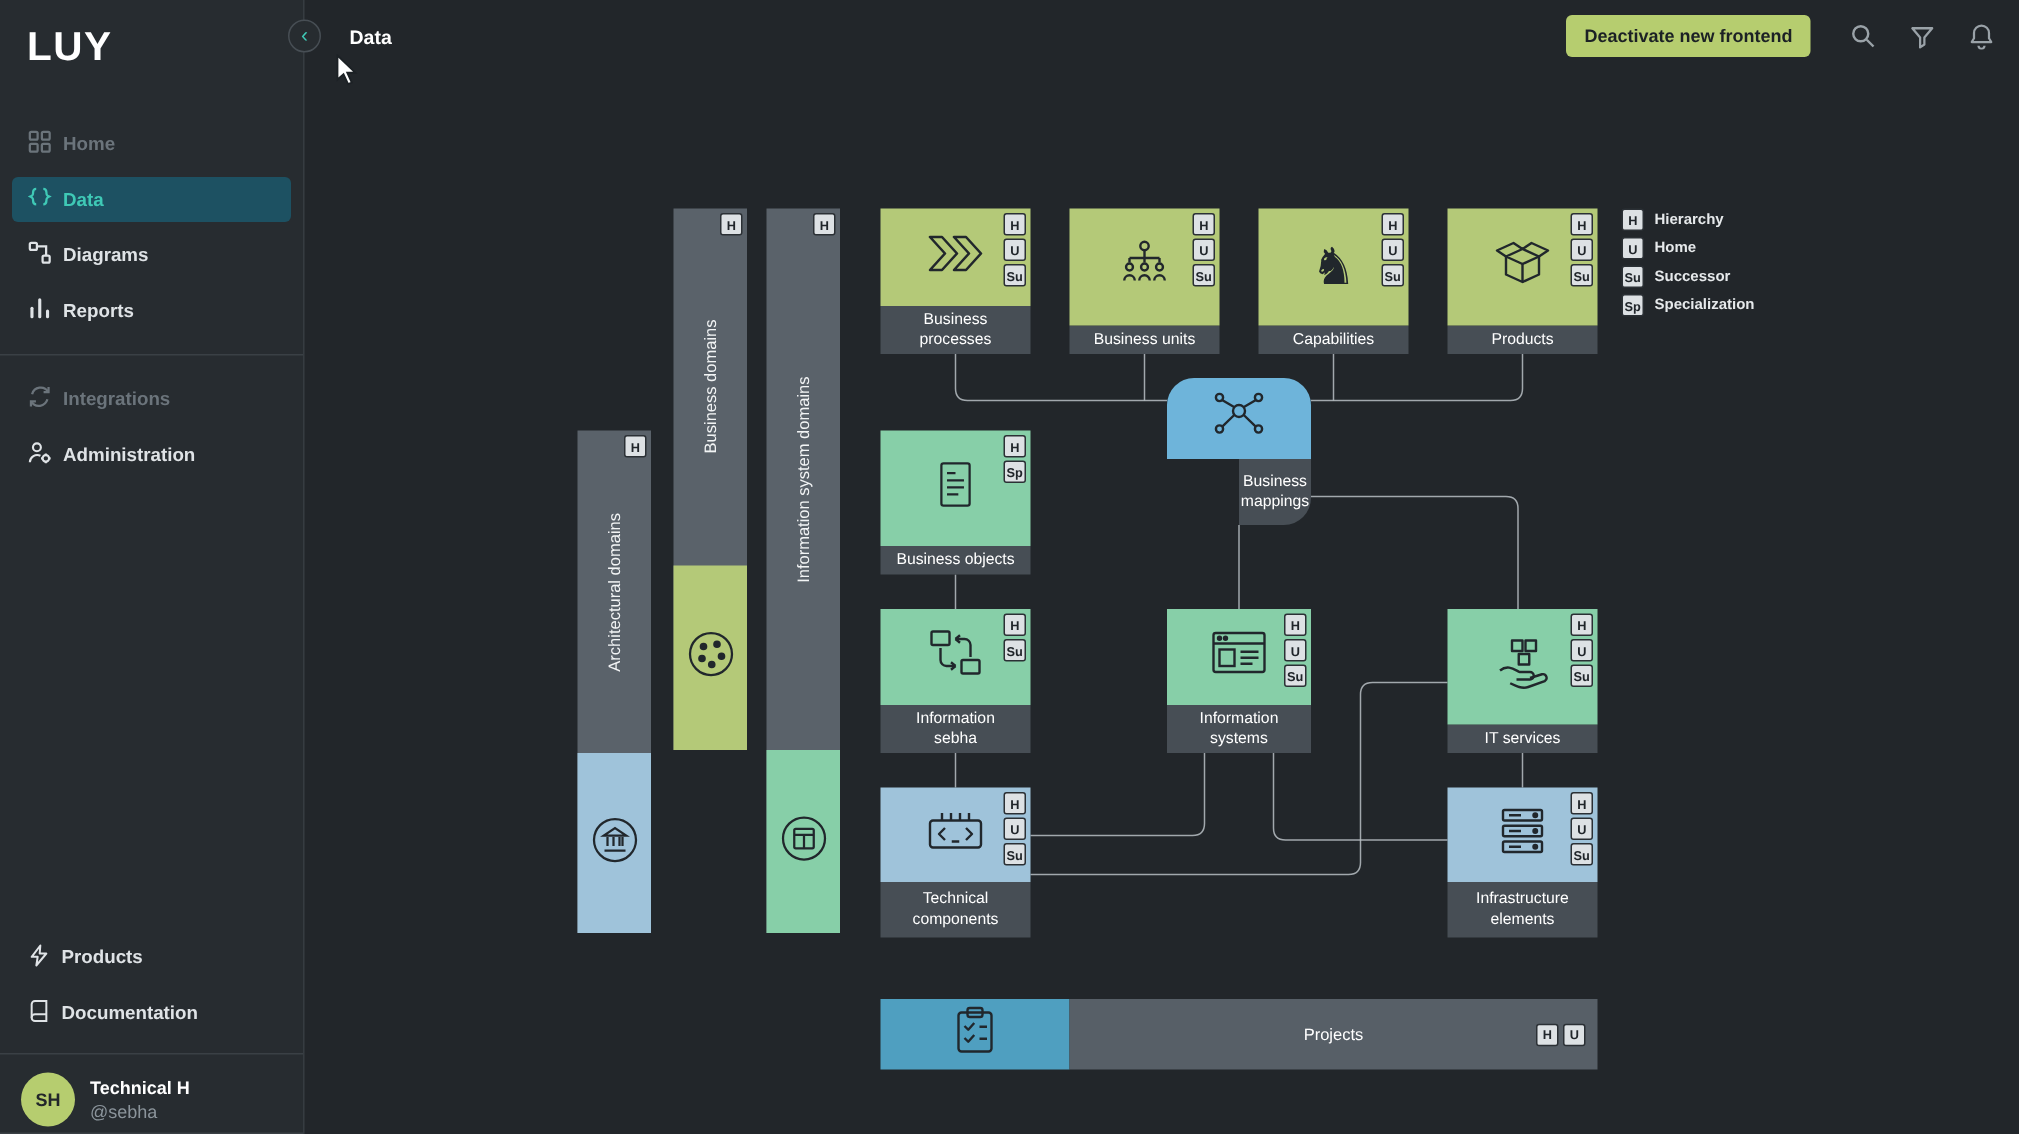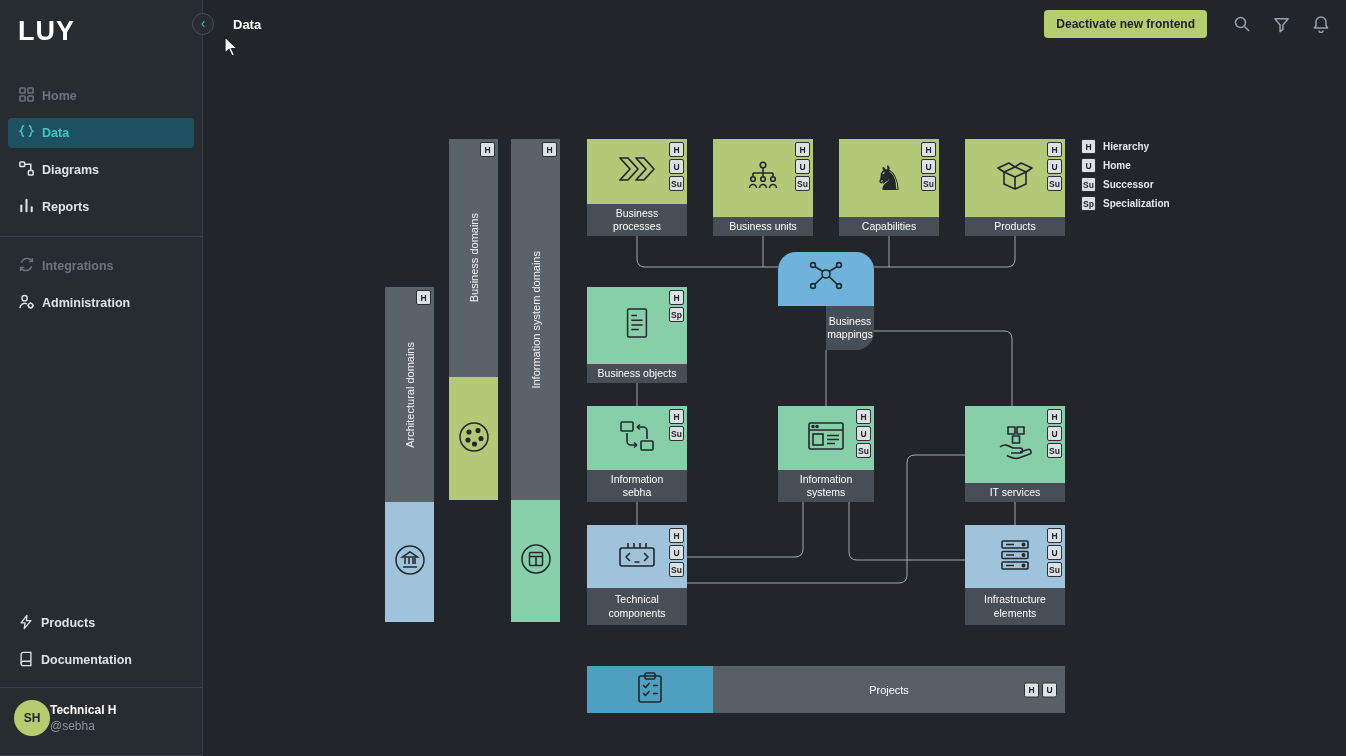--- a/index.html
+++ b/index.html
@@ -14,21 +14,21 @@
           letter-spacing:1px; }
   .nav { margin-top:24px; }
   .nav-item { display:flex; align-items:center; gap:7px; height:30px; margin:7px 8px;
               padding:0 10px; border-radius:4px; color:#dfe3e6; font-size:12.5px;
               font-weight:600; cursor:pointer; }
   .nav-item svg { flex:0 0 auto; }
   .nav-item.dim { color:#6b747b; }
   .nav-item.active { background:#1d5162; color:#3fc9b6; }
   .nav-divider { height:1px; background:#3a4045; margin:14px 0; }
   .sidebar-bottom { position:absolute; left:0; right:0; bottom:0; }
-  .user-block { display:flex; align-items:center; gap:0; padding:12px 14px 19px 14px;
+  .user-block { display:flex; align-items:center; gap:10px; padding:12px 14px 4px 14px;
                 border-top:1px solid #3a4045; margin-top:12px; cursor:pointer; }
   .avatar { width:36px; height:36px; border-radius:50%; background:#b6cd6f; color:#22262a;
             display:flex; align-items:center; justify-content:center; font-size:12px;
             font-weight:700; }
   .user-name { color:#ffffff; font-size:12px; font-weight:700; }
   .user-handle { color:#8b949b; font-size:12px; margin-top:2px; }
   .sidebar-baseline { height:1px; background:#3a4045; }
 
   
   #main { position:absolute; left:203px; top:0; width:1143px; height:756px; }

